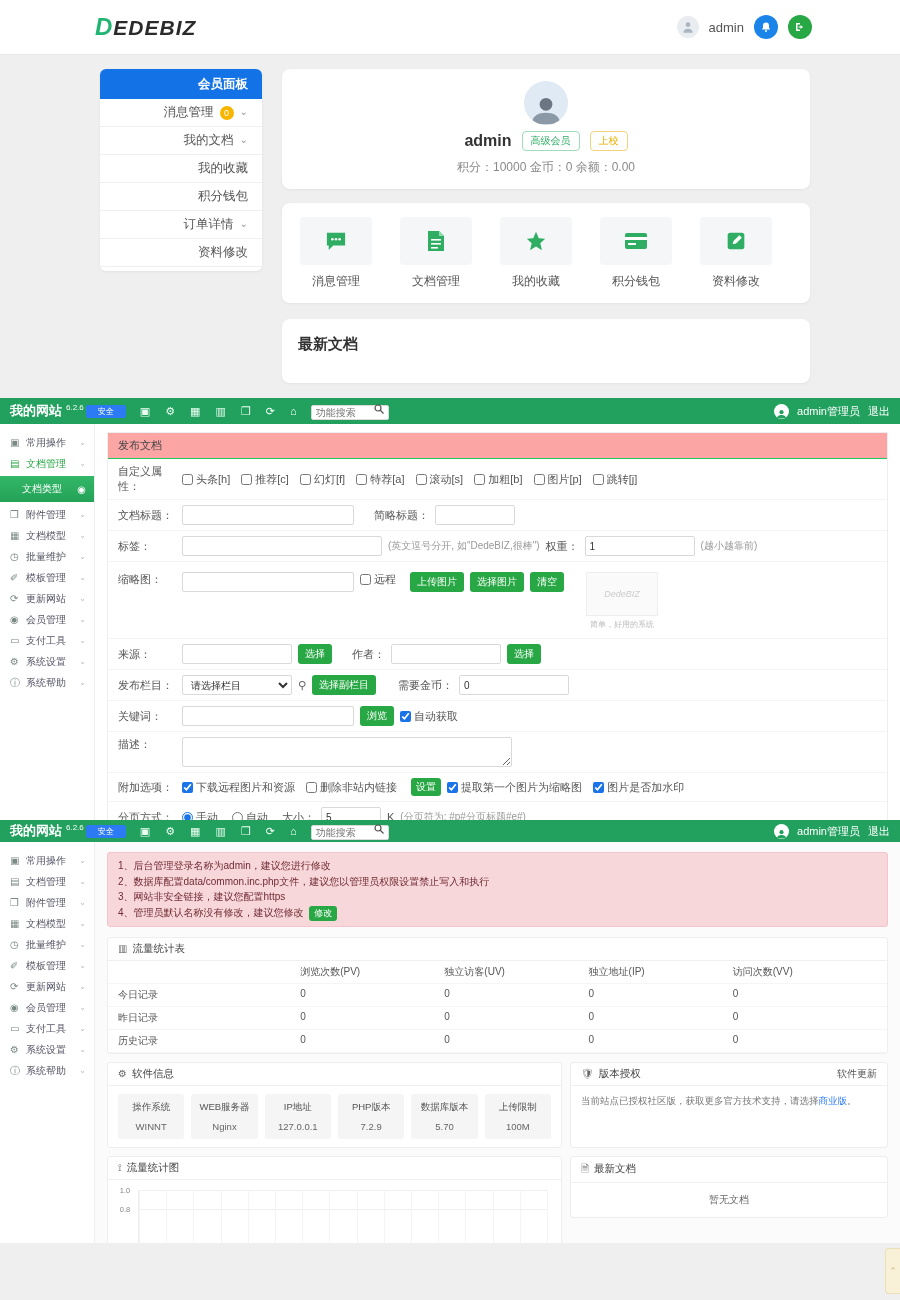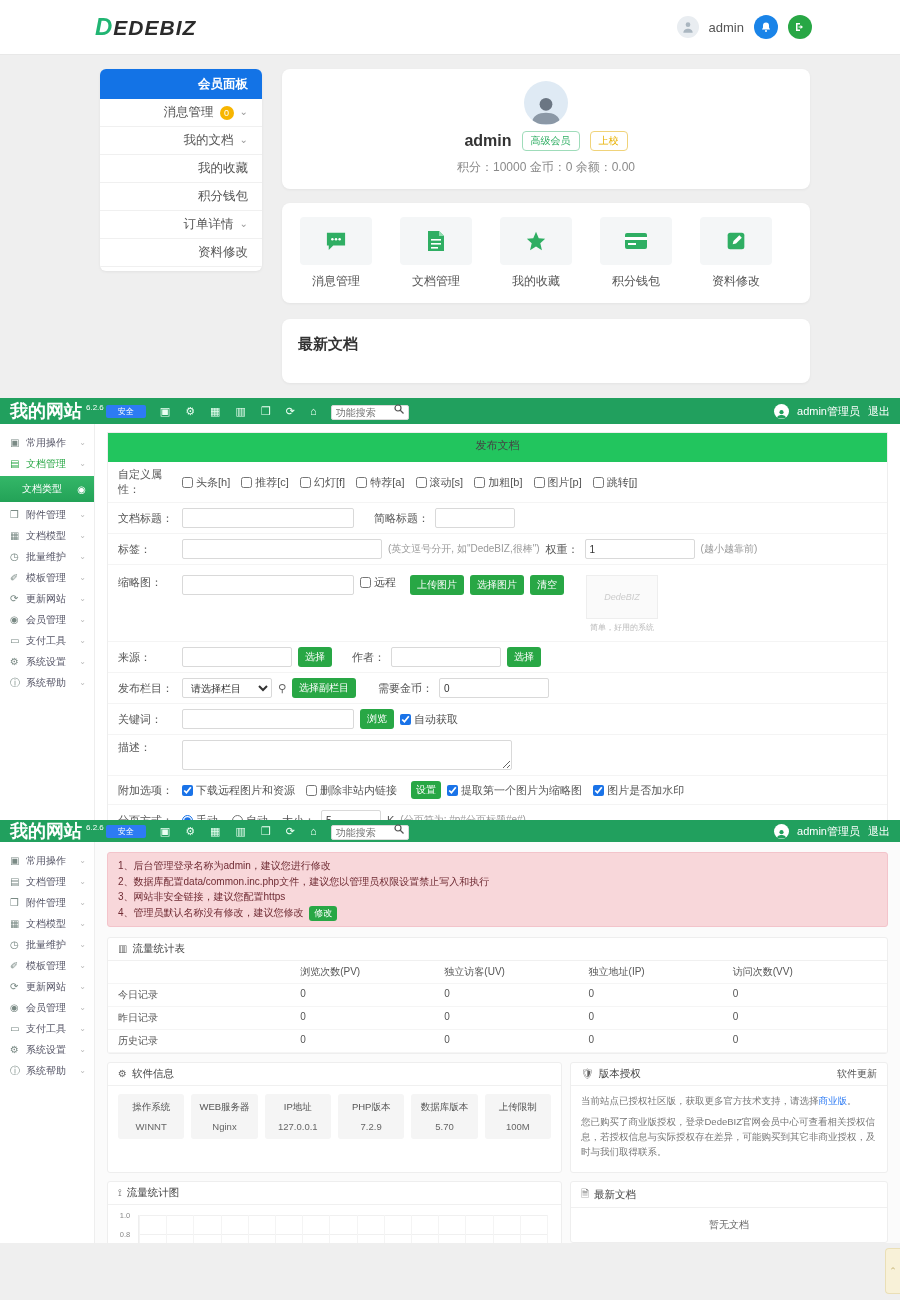--- a/index.html
+++ b/index.html
@@ -45,21 +45,21 @@
 
   
   .site-footer { height:57px; background:#35393d; text-align:center; padding-top:11px; }
   .f-line1 { color:#e8e8e8; font-size:12px; margin-bottom:8px; }
   .f-line2 { color:#d8d8d8; font-size:12px; }
   .f-line2 a { color:#d8d8d8; text-decoration:none; margin:0 2px; cursor:pointer; }
 
   
   .g-header { height:26px; background:#21a05e; display:flex; align-items:center; padding:0 10px; color:#fff; }
   .g-header.h2 { height:22px; }
-  .g-site { font-size:18px; font-weight:bold; margin-right:2px; }
+  .g-site { font-size:13px; font-weight:bold; margin-right:2px; }
   .g-ver { font-size:8px; margin:-8px 2px 0 2px; }
   .g-safe { background:#2d7bf4; font-size:8px; padding:1px 12px; border-radius:2px; margin-right:14px; cursor:pointer; }
   .g-icons { display:flex; gap:15px; font-size:11px; color:#eafff2; margin-right:14px; }
   .g-icons span { cursor:pointer; }
   .g-search { position:relative; }
   .g-search input { width:78px; height:15px; border:none; border-radius:8px; font-size:9px; padding:0 16px 0 7px; color:#333; outline:none; }
   .g-search .mag { position:absolute; right:4px; top:1px; }
   .g-right { margin-left:auto; display:flex; align-items:center; gap:8px; font-size:11px; }
   .g-avatar { width:15px; height:15px; border-radius:50%; background:#fff; overflow:hidden; display:flex; align-items:flex-end; justify-content:center; }
   .g-logout { cursor:pointer; }
@@ -73,21 +73,21 @@
   .a-item .ic { width:16px; color:#7a8a85; font-size:10px; }
   .a-item .lbl { flex:1; }
   .a-item .chev { color:#bbb; font-size:8px; }
   .a-item.open, .a-item.open .ic { color:#28a745; }
   .a-sub-active { height:26px; background:linear-gradient(#34b768,#23a257); color:#fff; display:flex; align-items:center; font-size:10px; padding:0 8px 0 22px; margin:2px 0; cursor:pointer; }
   .a-sub-active .dot { margin-left:auto; font-size:10px; }
   .a-content { margin-left:95px; padding:8px 12px; height:100%; }
 
   
   .form-card { background:#fff; border:1px solid #eee; font-size:11px; color:#555; }
-  .fc-head { background:#22c55e; border-bottom:4px solid #22c55e; padding:5px 10px; font-size:11px; color:#444;text-align:center; }
+  .fc-head { background:#fca5a5; border-bottom:1px solid #22c55e; padding:5px 10px; font-size:11px; color:#444; }
   .frow { display:flex; align-items:center; border-bottom:1px solid #f4f4f4; padding:5px 10px; gap:6px; flex-wrap:nowrap; }
   .flabel { width:58px; flex:none; color:#555; }
   input[type=text], textarea, select { border:1px solid #d9d9d9; border-radius:2px; font-size:10px; color:#333; padding:2px 4px; outline:none; background:#fff; }
   .inp-lg { width:172px; height:20px; }
   .inp-md { width:110px; height:20px; }
   .inp-sm { width:80px; height:20px; }
   .hint { color:#999; font-size:10px; }
   .gbtn { background:#28a745; color:#fff; border:none; border-radius:3px; font-size:10px; padding:3px 7px; cursor:pointer; white-space:nowrap; }
   .chk, .rad { accent-color:#1a73e8; width:11px; height:11px; vertical-align:-2px; }
   .cklabel { display:inline-flex; align-items:center; gap:3px; margin-right:8px; white-space:nowrap; cursor:pointer; }
@@ -482,21 +482,21 @@
           <span class="flabel">来源：</span>
           <input type="text" class="inp-md" style="">
           <button class="gbtn">选择</button>
           <span style="margin-left:14px">作者：</span>
           <input type="text" class="inp-md" style="">
           <button class="gbtn">选择</button>
         </div>
 
         <div class="frow">
           <span class="flabel">发布栏目：</span>
-          <select style="width:90px;height:20px"><option>请选择栏目</option></select>
+          <select style="width:110px;height:20px"><option>请选择栏目</option></select>
           <span class="mini-mag">⚲</span>
           <button class="gbtn">选择副栏目</button>
           <span style="margin-left:16px">需要金币：</span>
           <input type="text" class="inp-md" value="0" style="">
         </div>
 
         <div class="frow">
           <span class="flabel">关键词：</span>
           <input type="text" class="inp-lg" style="">
           <button class="gbtn">浏览</button>
@@ -765,21 +765,20 @@
         </div>
 
         <div class="w-card lic-card">
           <div class="w-head">
             <span class="hic">🛡</span>
             <span>版本授权</span>
             <span class="right-link">软件更新</span>
           </div>
           <div class="lic-body">
             <p><span>当前站点已授权社区版，获取更多官方技术支持，请选择</span><a>商业版</a><span>。</span></p>
-            <p>您已购买了商业版授权，登录DedeBIZ官网会员中心可查看相关授权信息，若授权信息与实际授权存在差异，可能购买到其它非商业授权，及时与我们取得联系。</p>
           </div>
         </div>
       </div>
 
       <div class="row3">
         <div class="w-card chart-card">
           <div class="w-head">
             <span class="hic">⟟</span>
             <span>流量统计图</span>
           </div>

